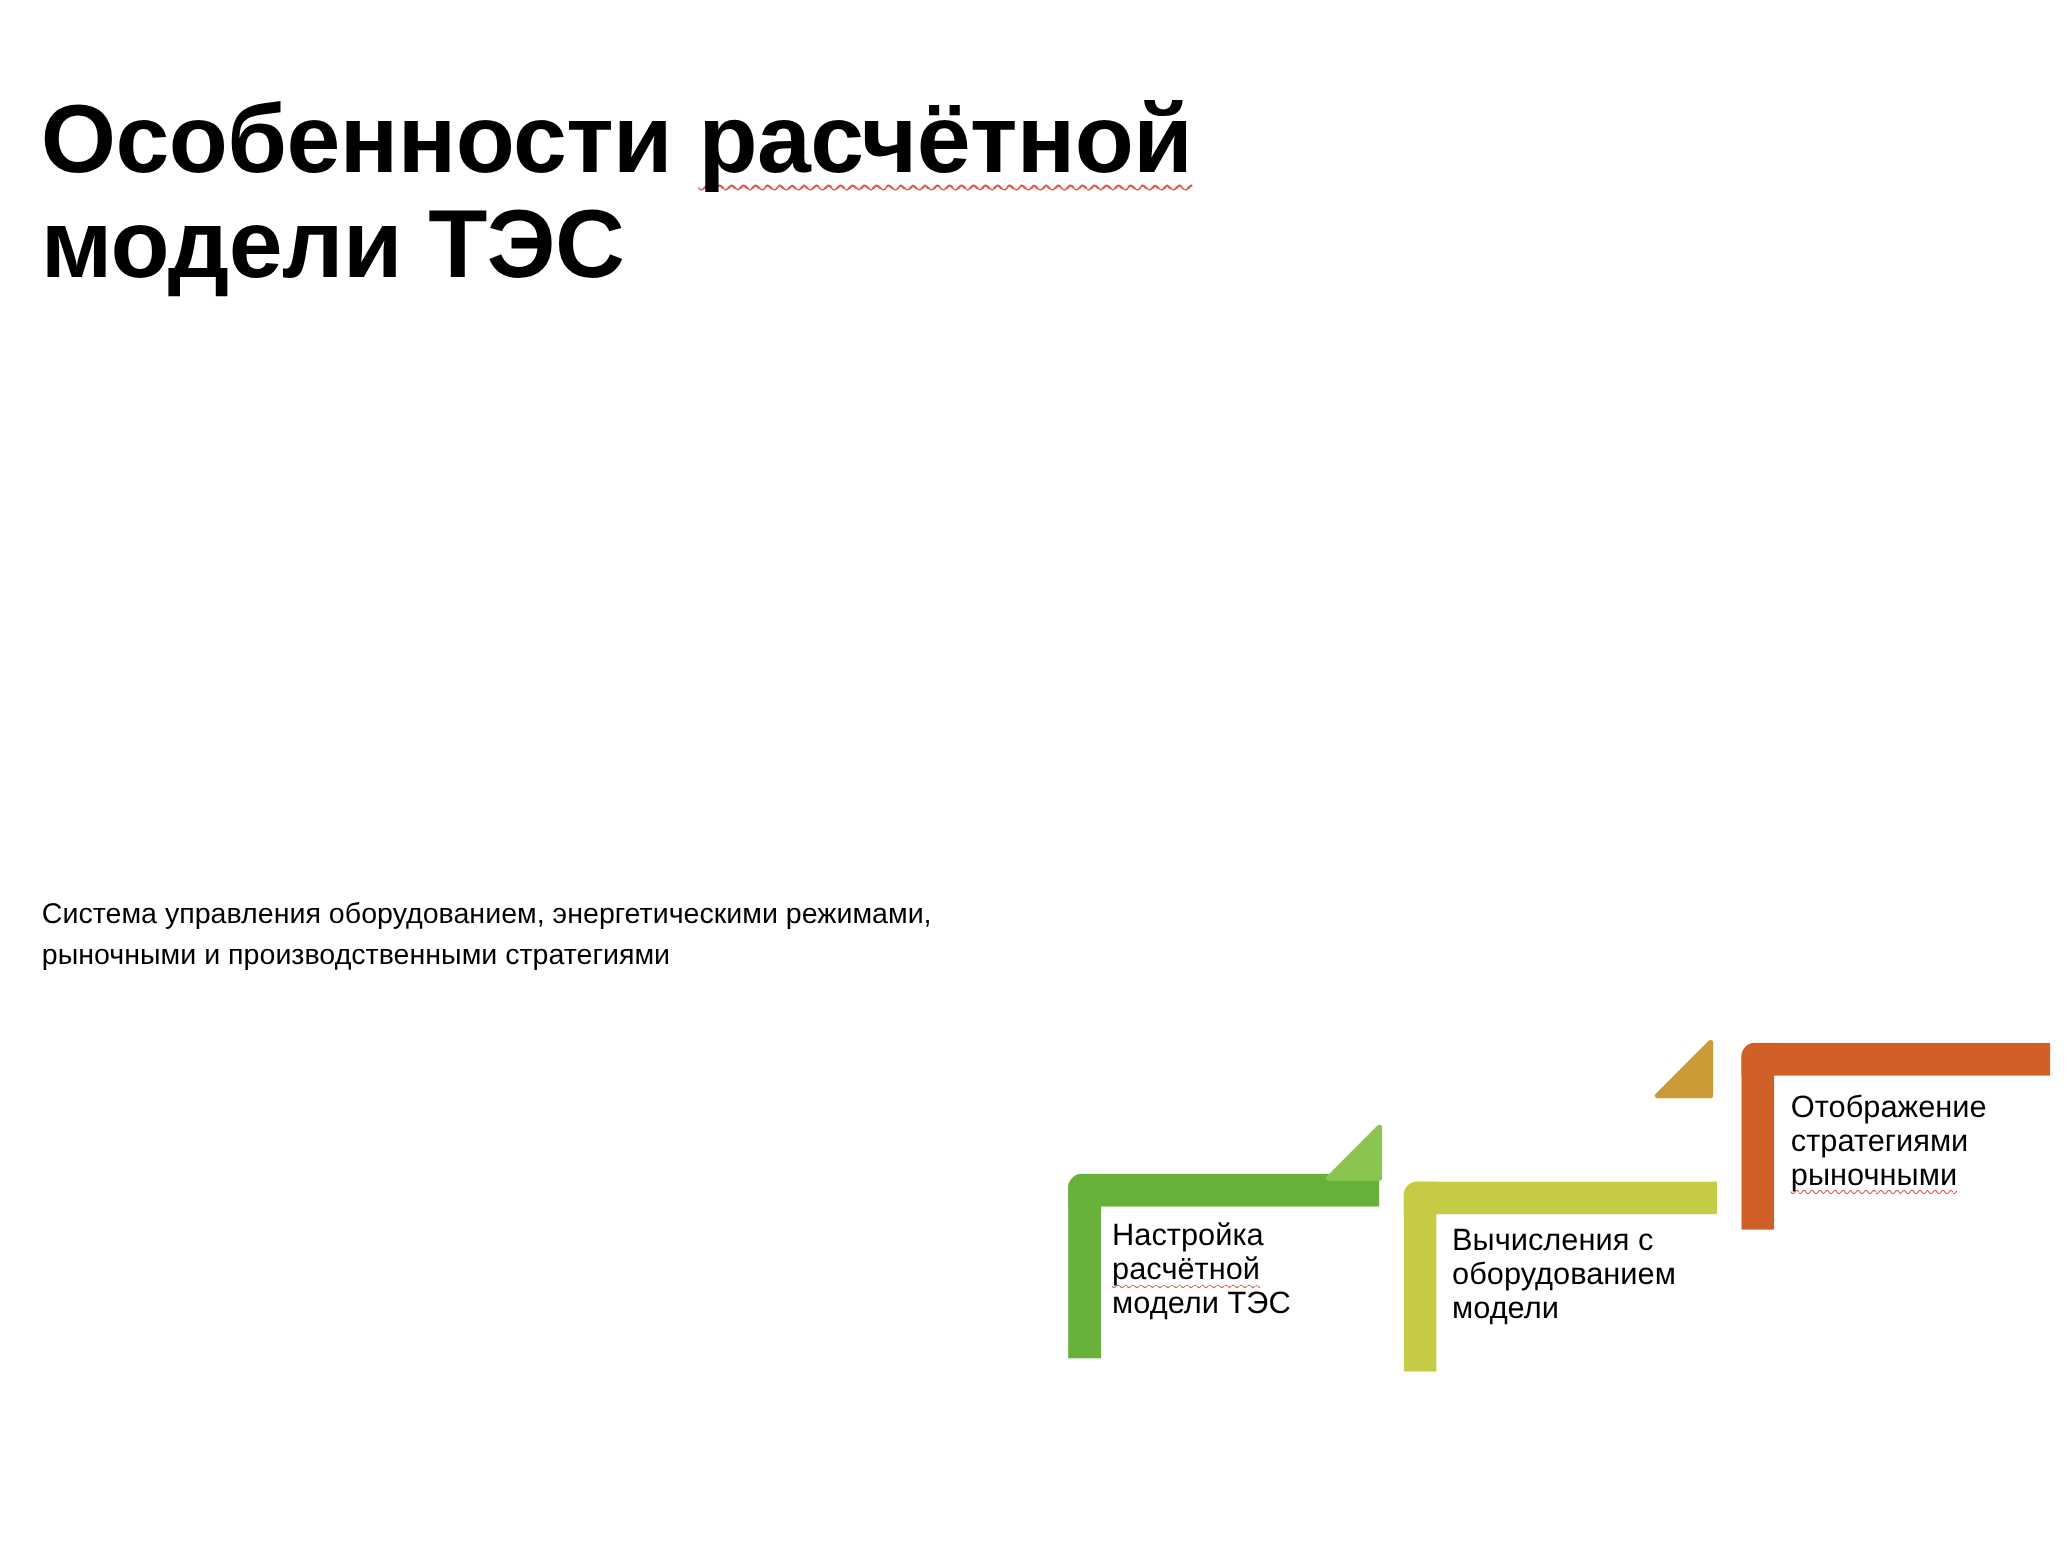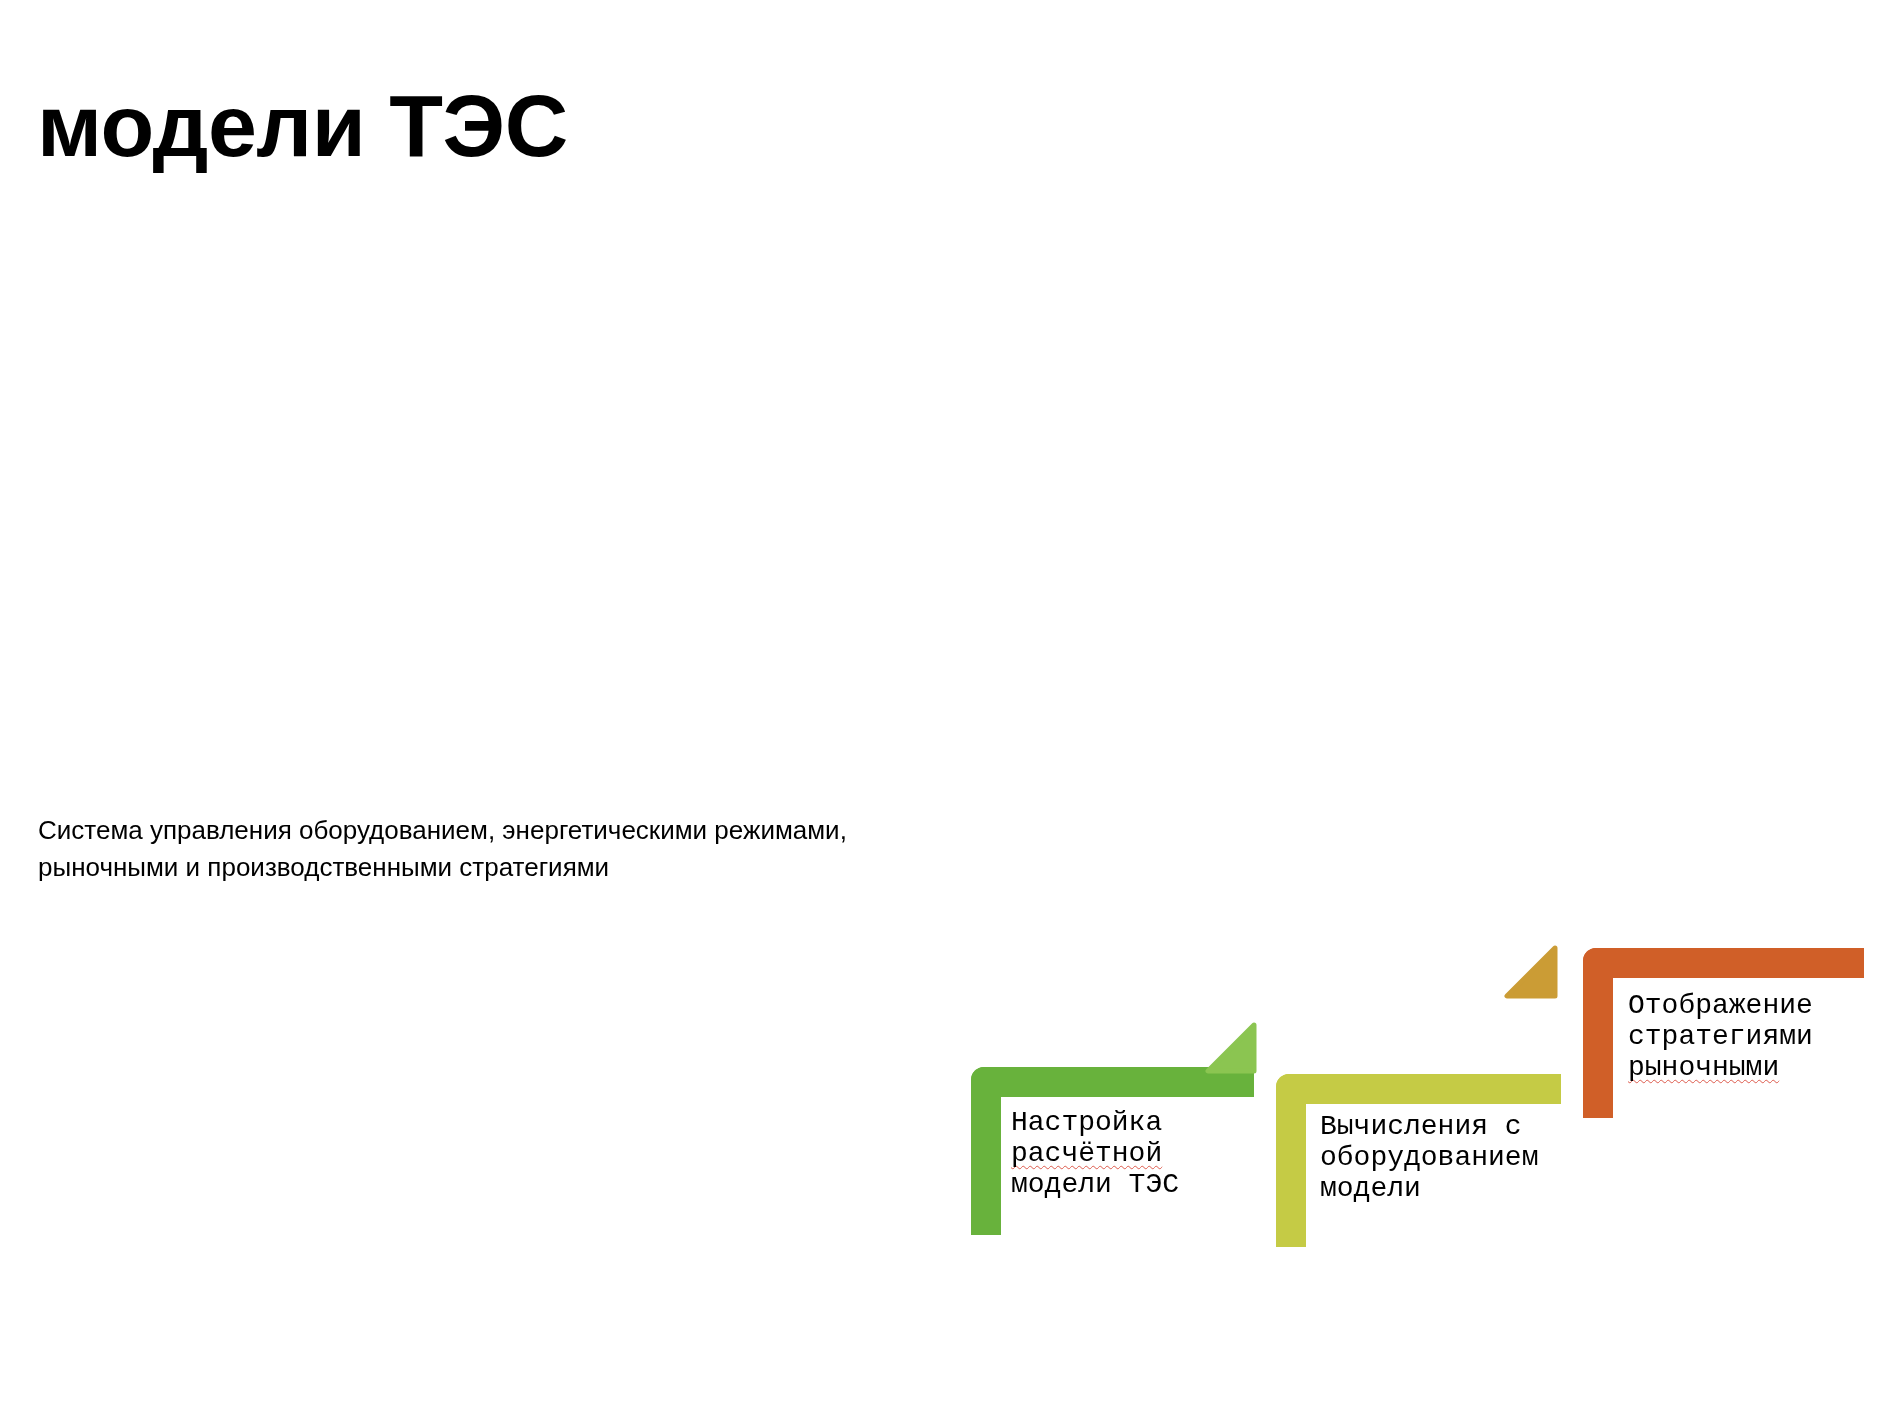--- a/index.html
+++ b/index.html
@@ -60,21 +60,20 @@
   }
 
   
   .step {
     position: absolute;
     box-sizing: border-box;
     border-style: solid;
     border-width: 30px 0 0 30px;
     border-top-left-radius: 13px;
     background: transparent;
-    font-family: Liberation Mono, monospace;
   }
   .step-1 {
     left: 971px; top: 1067px;
     width: 283px; height: 168px;
     border-color: var(--c-step1, #68b23c);
   }
   .step-2 {
     left: 1276px; top: 1030px;
     width: 285px; height: 173px;
     border-color: var(--c-step2, #c5cb45);
@@ -101,20 +100,21 @@
   .tri-1 polygon { fill: var(--c-step1-arrow, #8bc551); stroke: var(--c-step1-arrow, #8bc551); }
   .tri-2 polygon { fill: var(--c-step2-arrow, #cb9c35); stroke: var(--c-step2-arrow, #cb9c35); }
   .tri polygon { stroke-width: 5; stroke-linejoin: round; }
 </style>
 </head>
 <body>
 
 <div class="slide">
 
   <h1 class="title">
+    <div class="t-line"><span>Особенности </span><span class="sq sq-title">расчётной</span></div>
     <div class="t-line">модели ТЭС</div>
   </h1>
 
   <p class="subtitle">
     <span class="s-line">Система управления оборудованием, энергетическими режимами,</span>
     <span class="s-line">рыночными и производственными стратегиями</span>
   </p>
 
   <div class="diagram">
 

